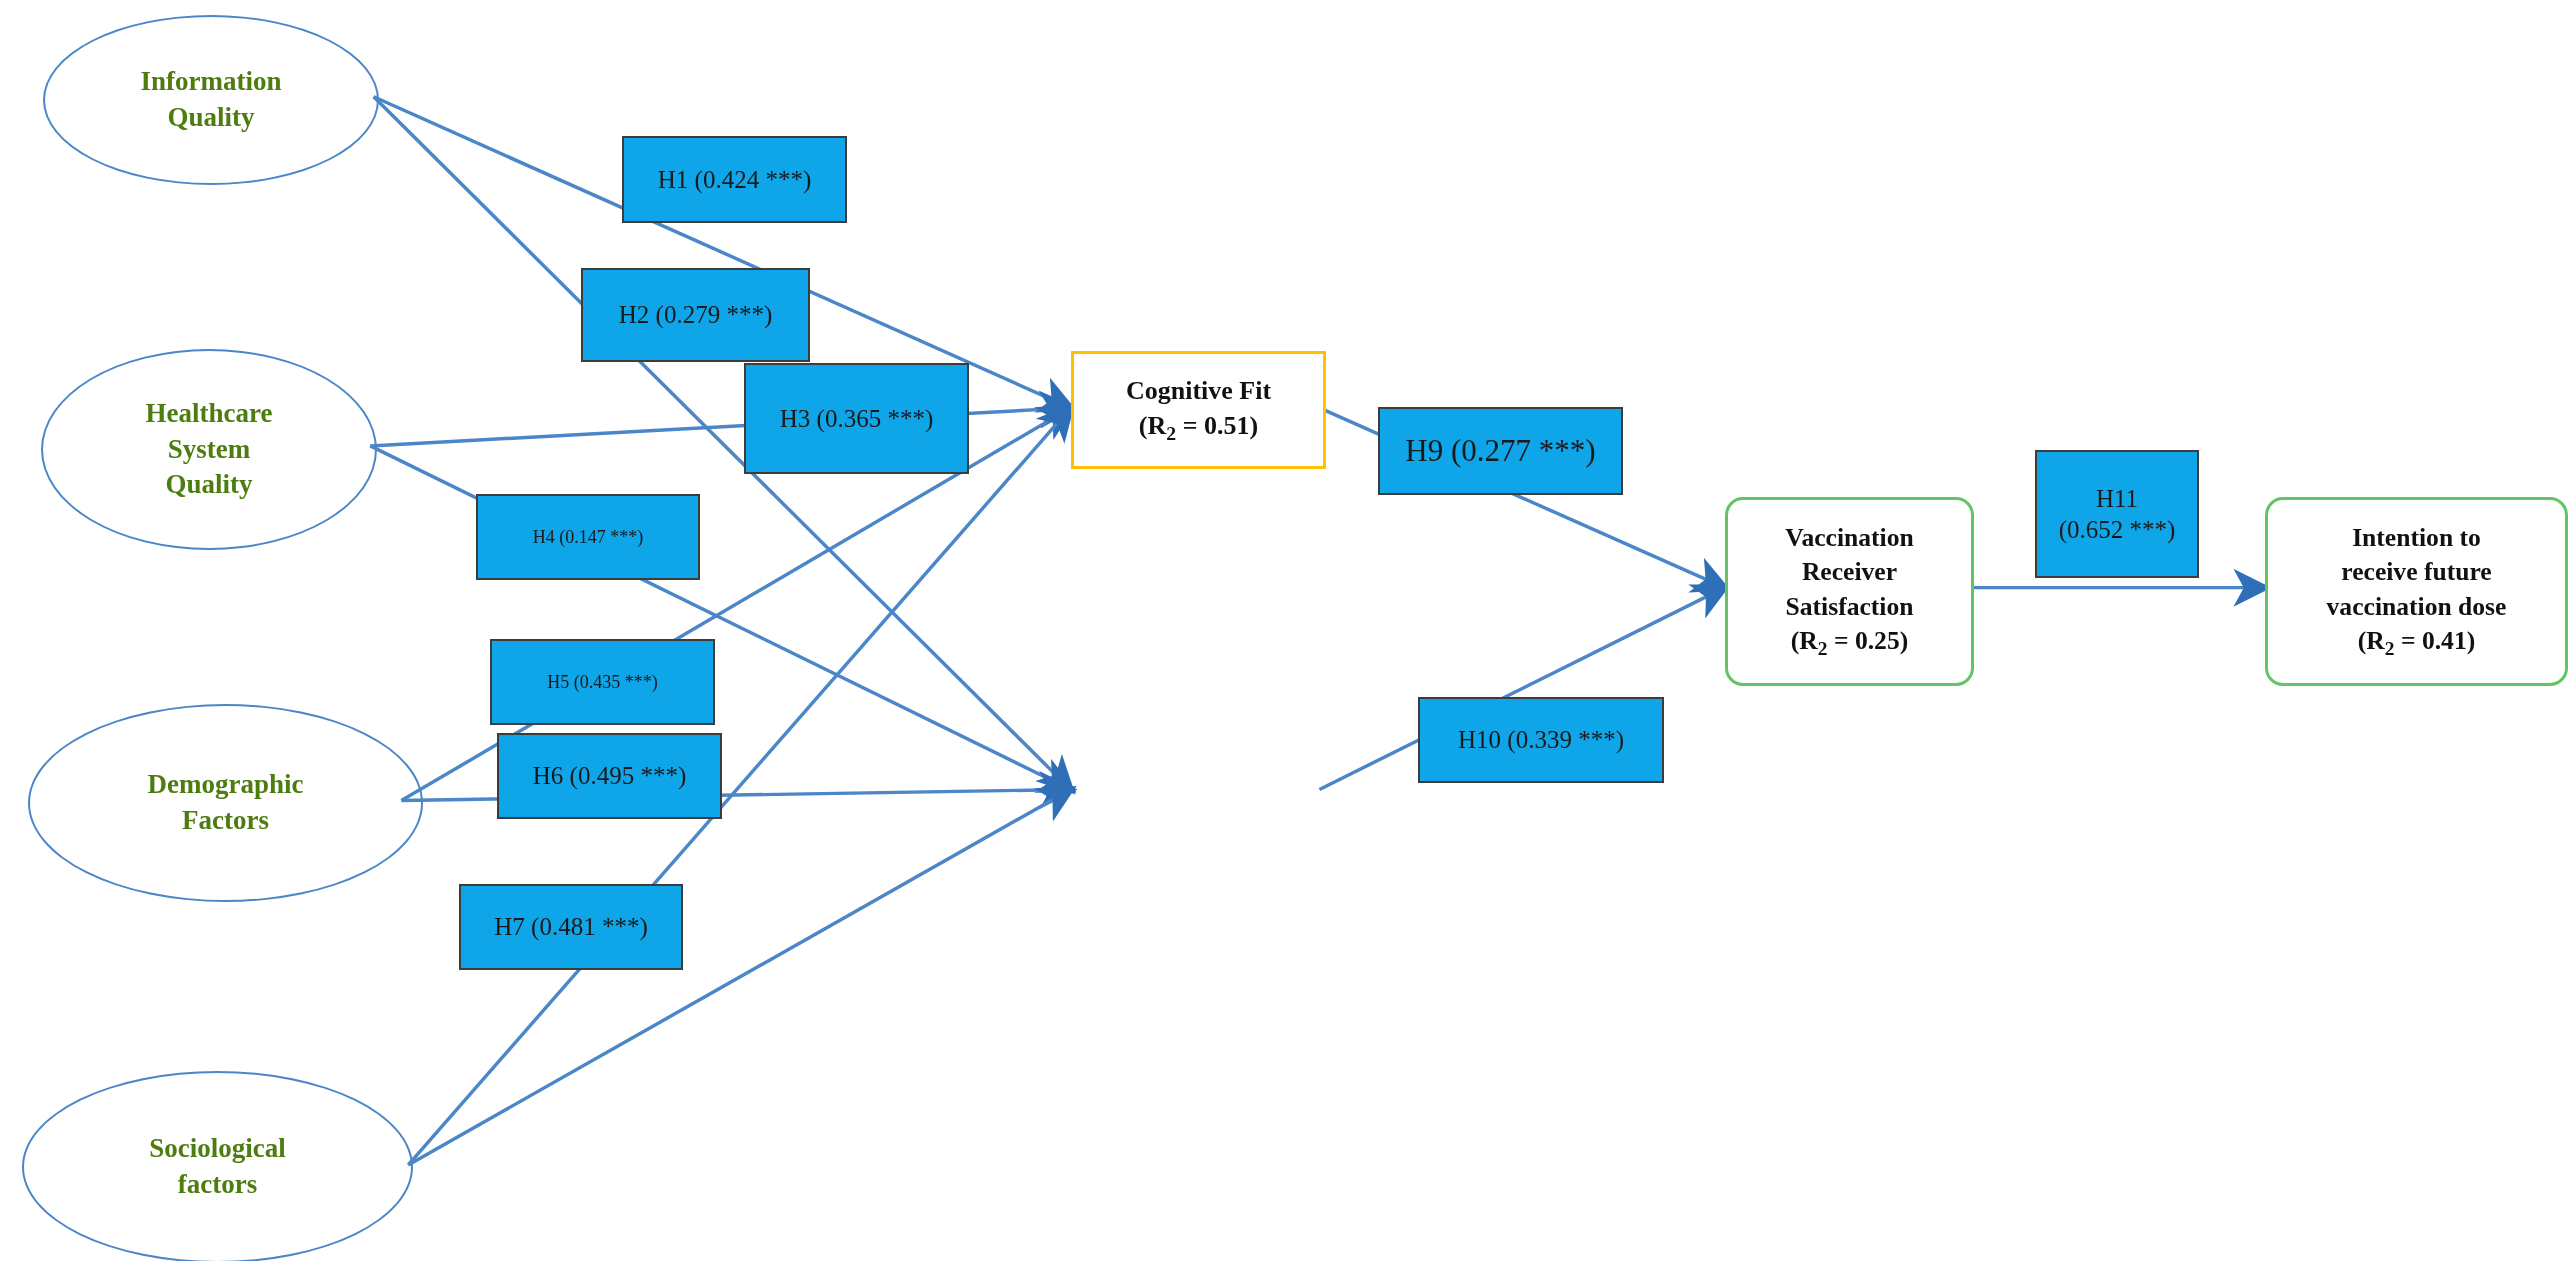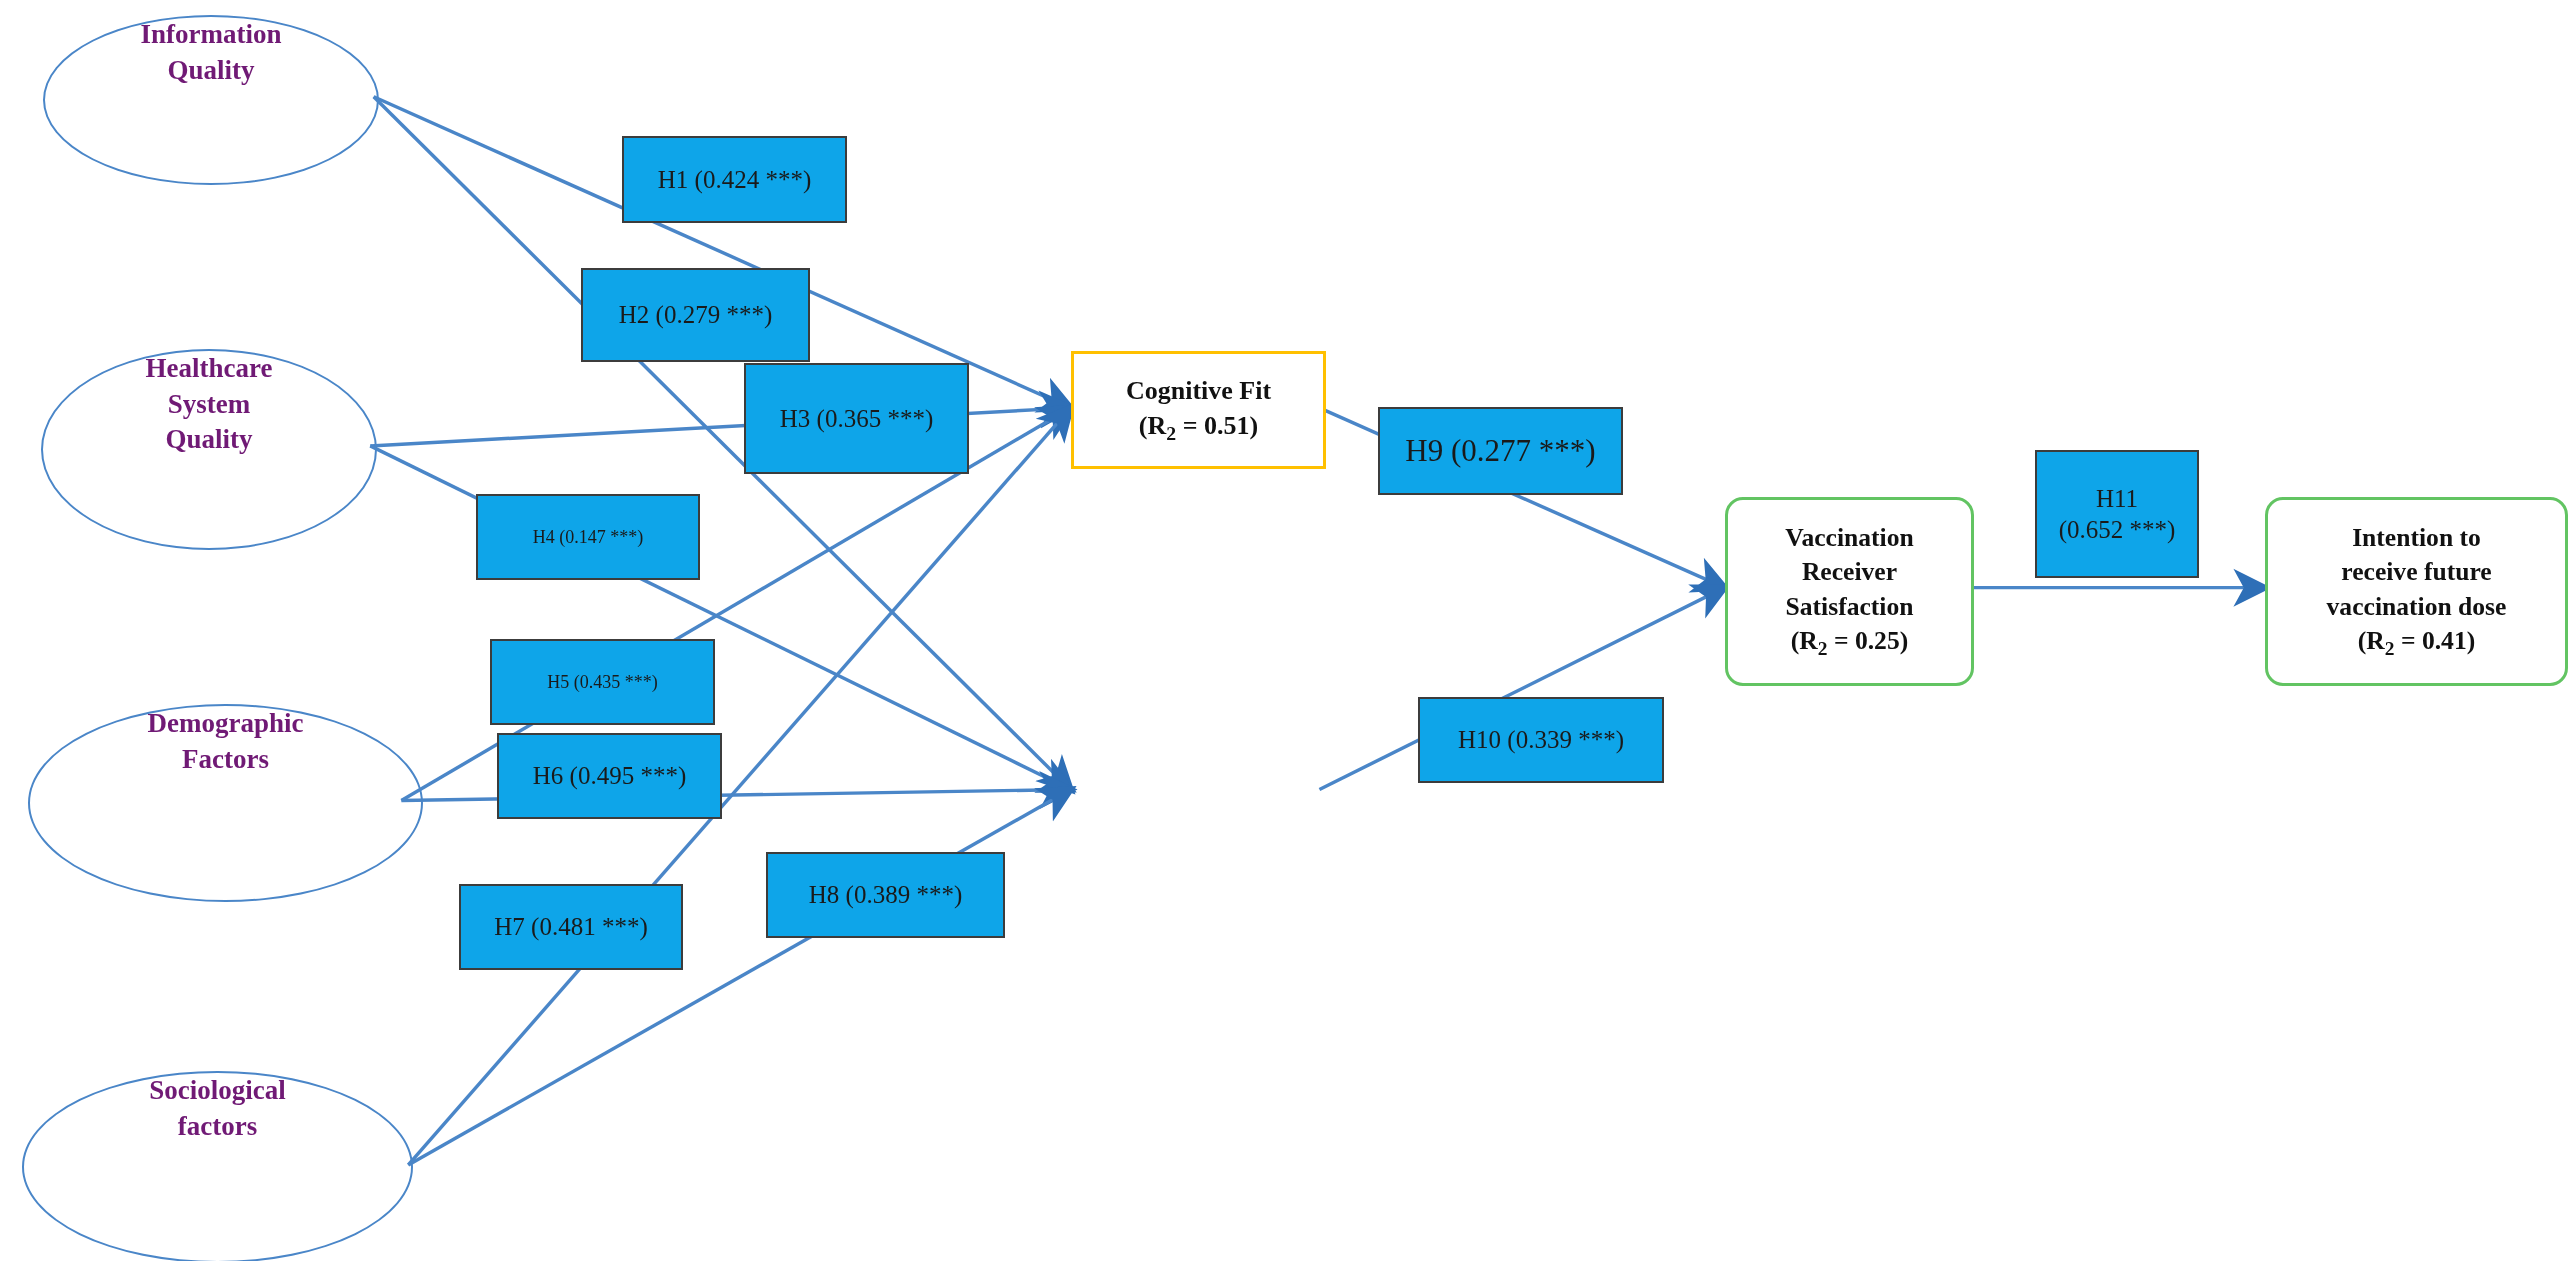--- a/index.html
+++ b/index.html
@@ -1,22 +1,22 @@
 <!DOCTYPE html>
 <html style="font-size:11px"><head>
 <meta charset="utf-8">
 <style>
   html,body{margin:0;padding:0;background:#ffffff;}
   body{font-family:"Liberation Serif",serif;}
   #stage{position:relative;width:2576px;height:1261px;background:#fff;overflow:hidden;}
   #wires{position:absolute;left:0;top:0;width:2576px;height:1261px;}
 
   .ellipse{position:absolute;border:2.1px solid #4A86C8;border-radius:50%;
-    display:flex;align-items:flex-start;justify-content:center;text-align:center;
-    font-weight:bold;color:#701a75;line-height:1.32;background:transparent;}
+    display:flex;align-items:center;justify-content:center;text-align:center;
+    font-weight:bold;color:#4d7c0f;line-height:1.32;background:transparent;}
   .hbox{position:absolute;border:2.1px solid #3c3c3c;background:#0ea5e9;
     display:flex;align-items:center;justify-content:center;text-align:center;
     color:#1a1a1a;line-height:1.25;}
   .construct{position:absolute;background:#fff;display:flex;align-items:center;
     justify-content:center;text-align:center;font-weight:bold;color:#111;line-height:1.35;}
   .construct.yellow{border:3.5px solid #FFC000;}
   .construct.green{border:3.5px solid #62C462;border-radius:18px;}
   .sub{font-size:0.76em;vertical-align:sub;}
 </style>
 </head>
@@ -114,23 +114,20 @@
   </div>
 
   <div class="hbox" style="left:497px;top:733px;width:221px;height:82px;font-size:25px;">
     <span>H6 (0.495 ***)</span>
   </div>
 
   <div class="hbox" style="left:459px;top:884px;width:220px;height:82px;font-size:25px;">
     <span>H7 (0.481 ***)</span>
   </div>
 
-  <div class="hbox" style="left:766px;top:852px;width:235px;height:82px;font-size:25px;">
-    <span>H8 (0.389 ***)</span>
-  </div>
 
   <div class="hbox" style="left:1378px;top:407px;width:241px;height:84px;font-size:31px;">
     <span>H9 (0.277 ***)</span>
   </div>
 
   <div class="hbox" style="left:1418px;top:697px;width:242px;height:82px;font-size:25px;">
     <span>H10 (0.339 ***)</span>
   </div>
 
   <div class="hbox" style="left:2035px;top:450px;width:160px;height:124px;font-size:25px;flex-direction:column;">

